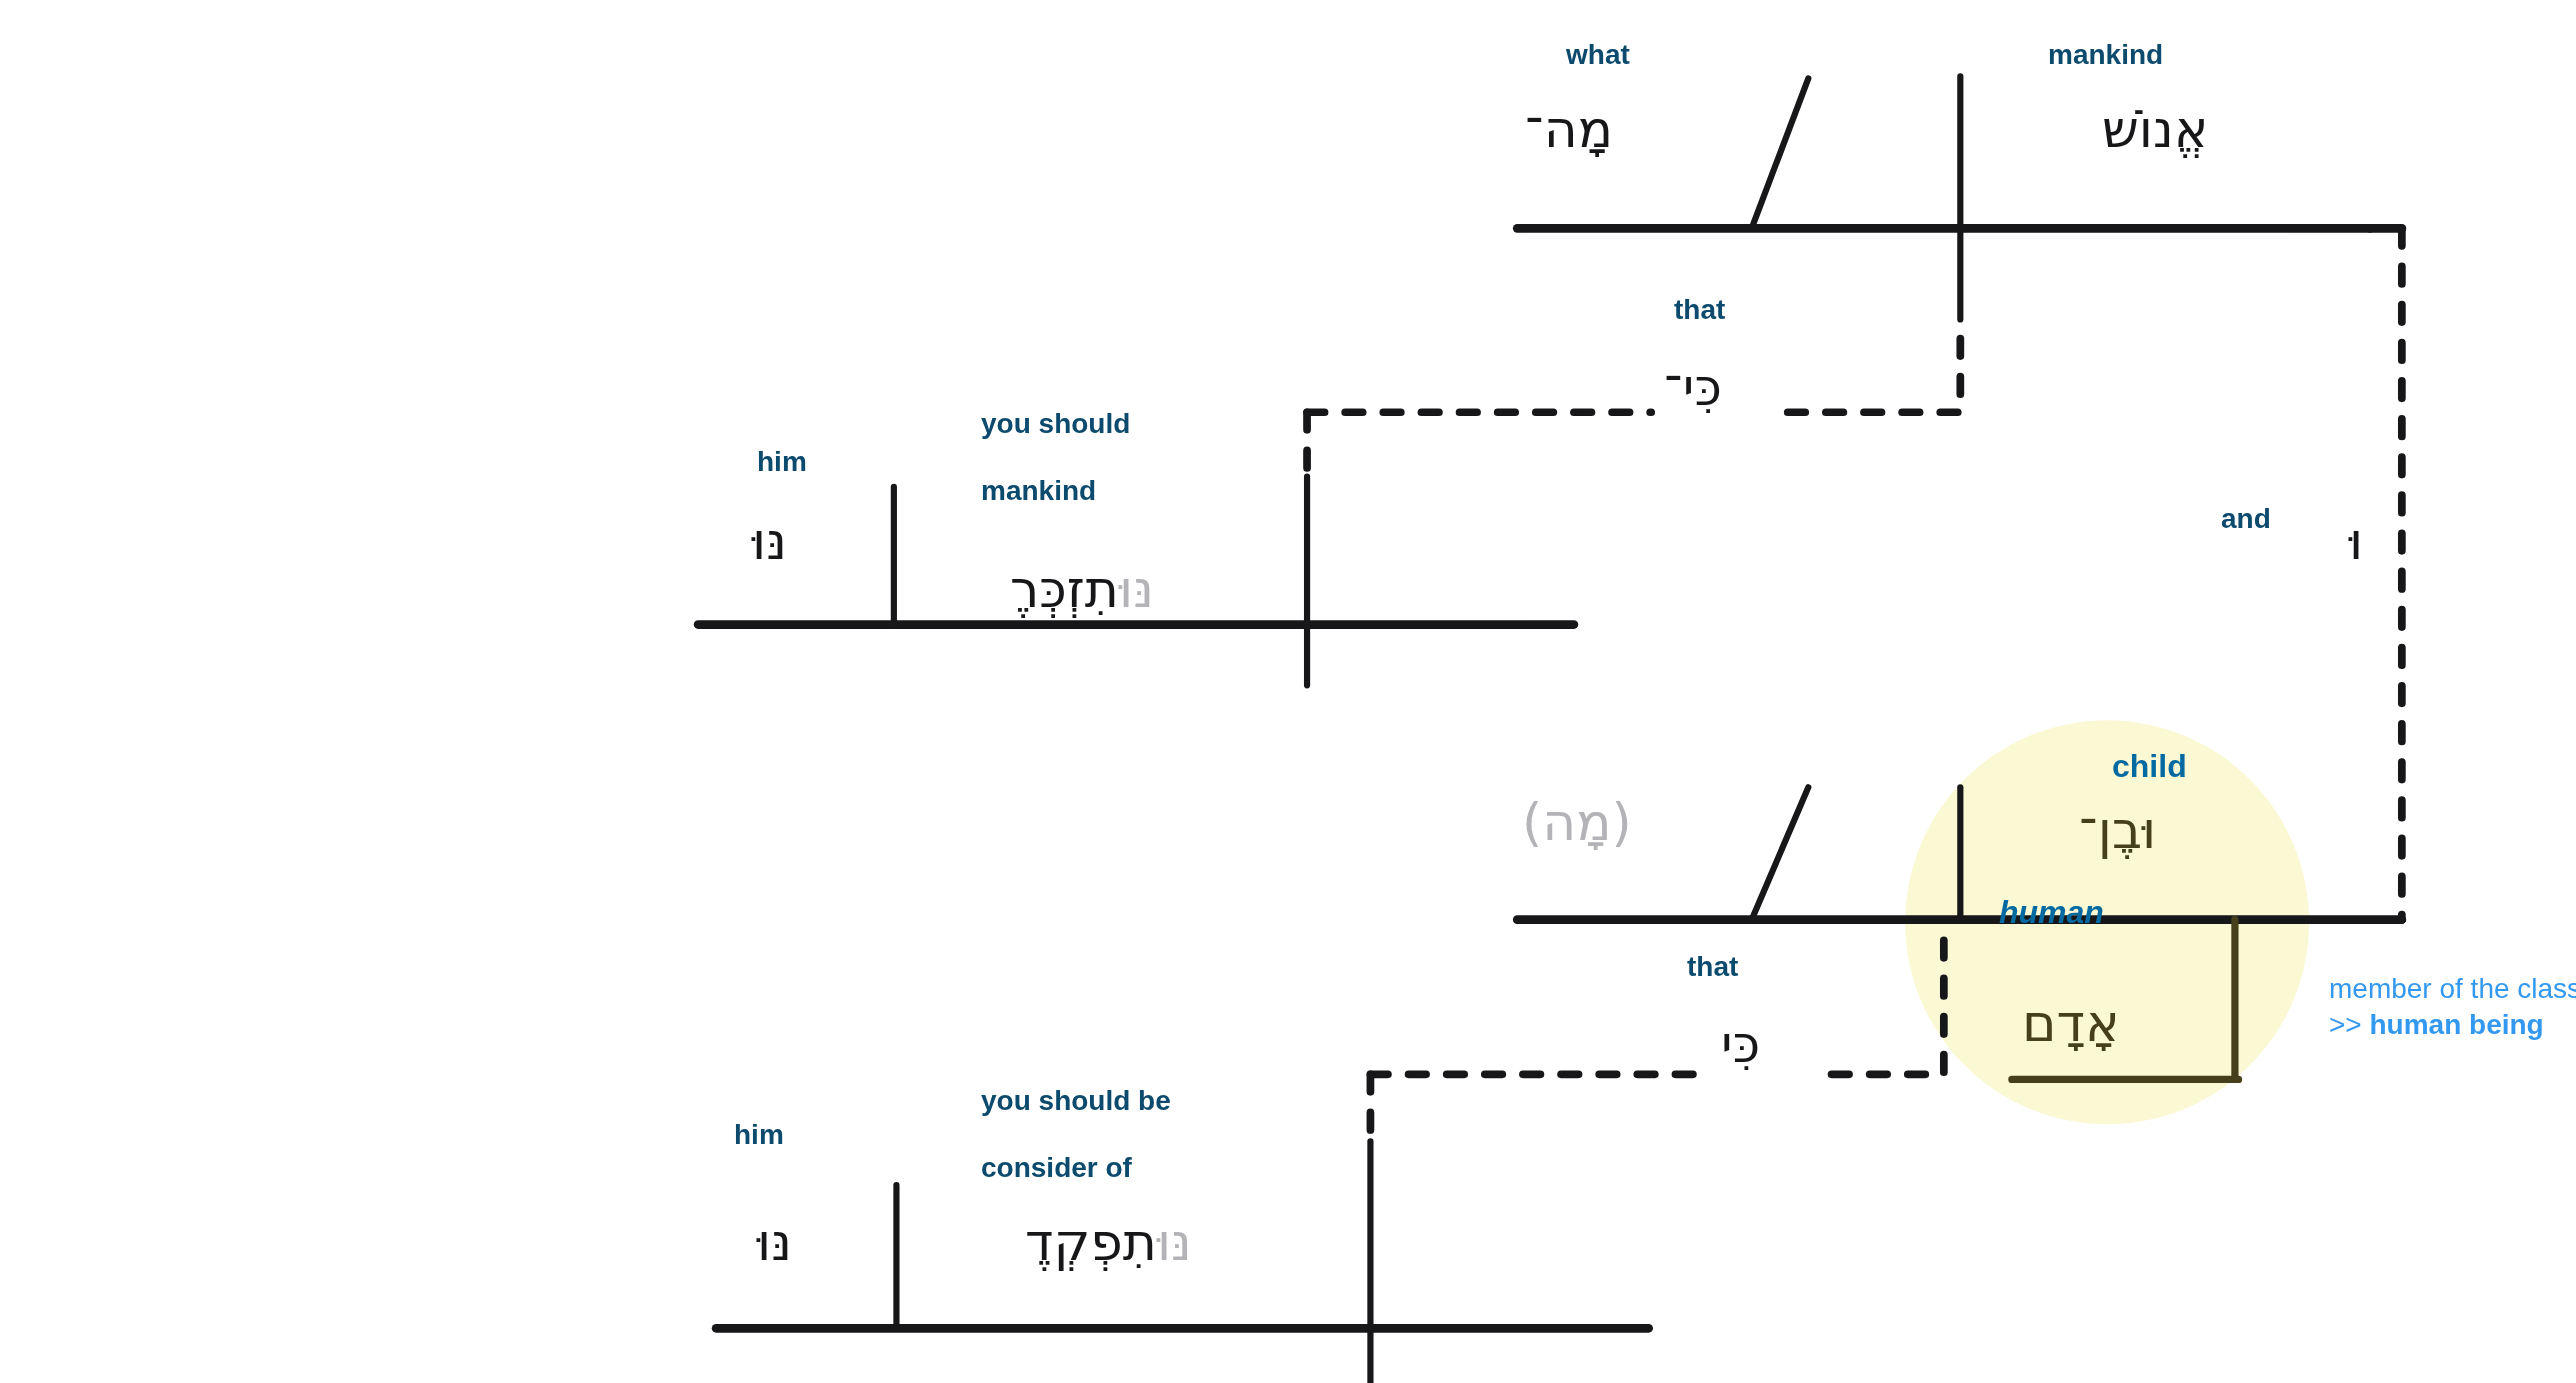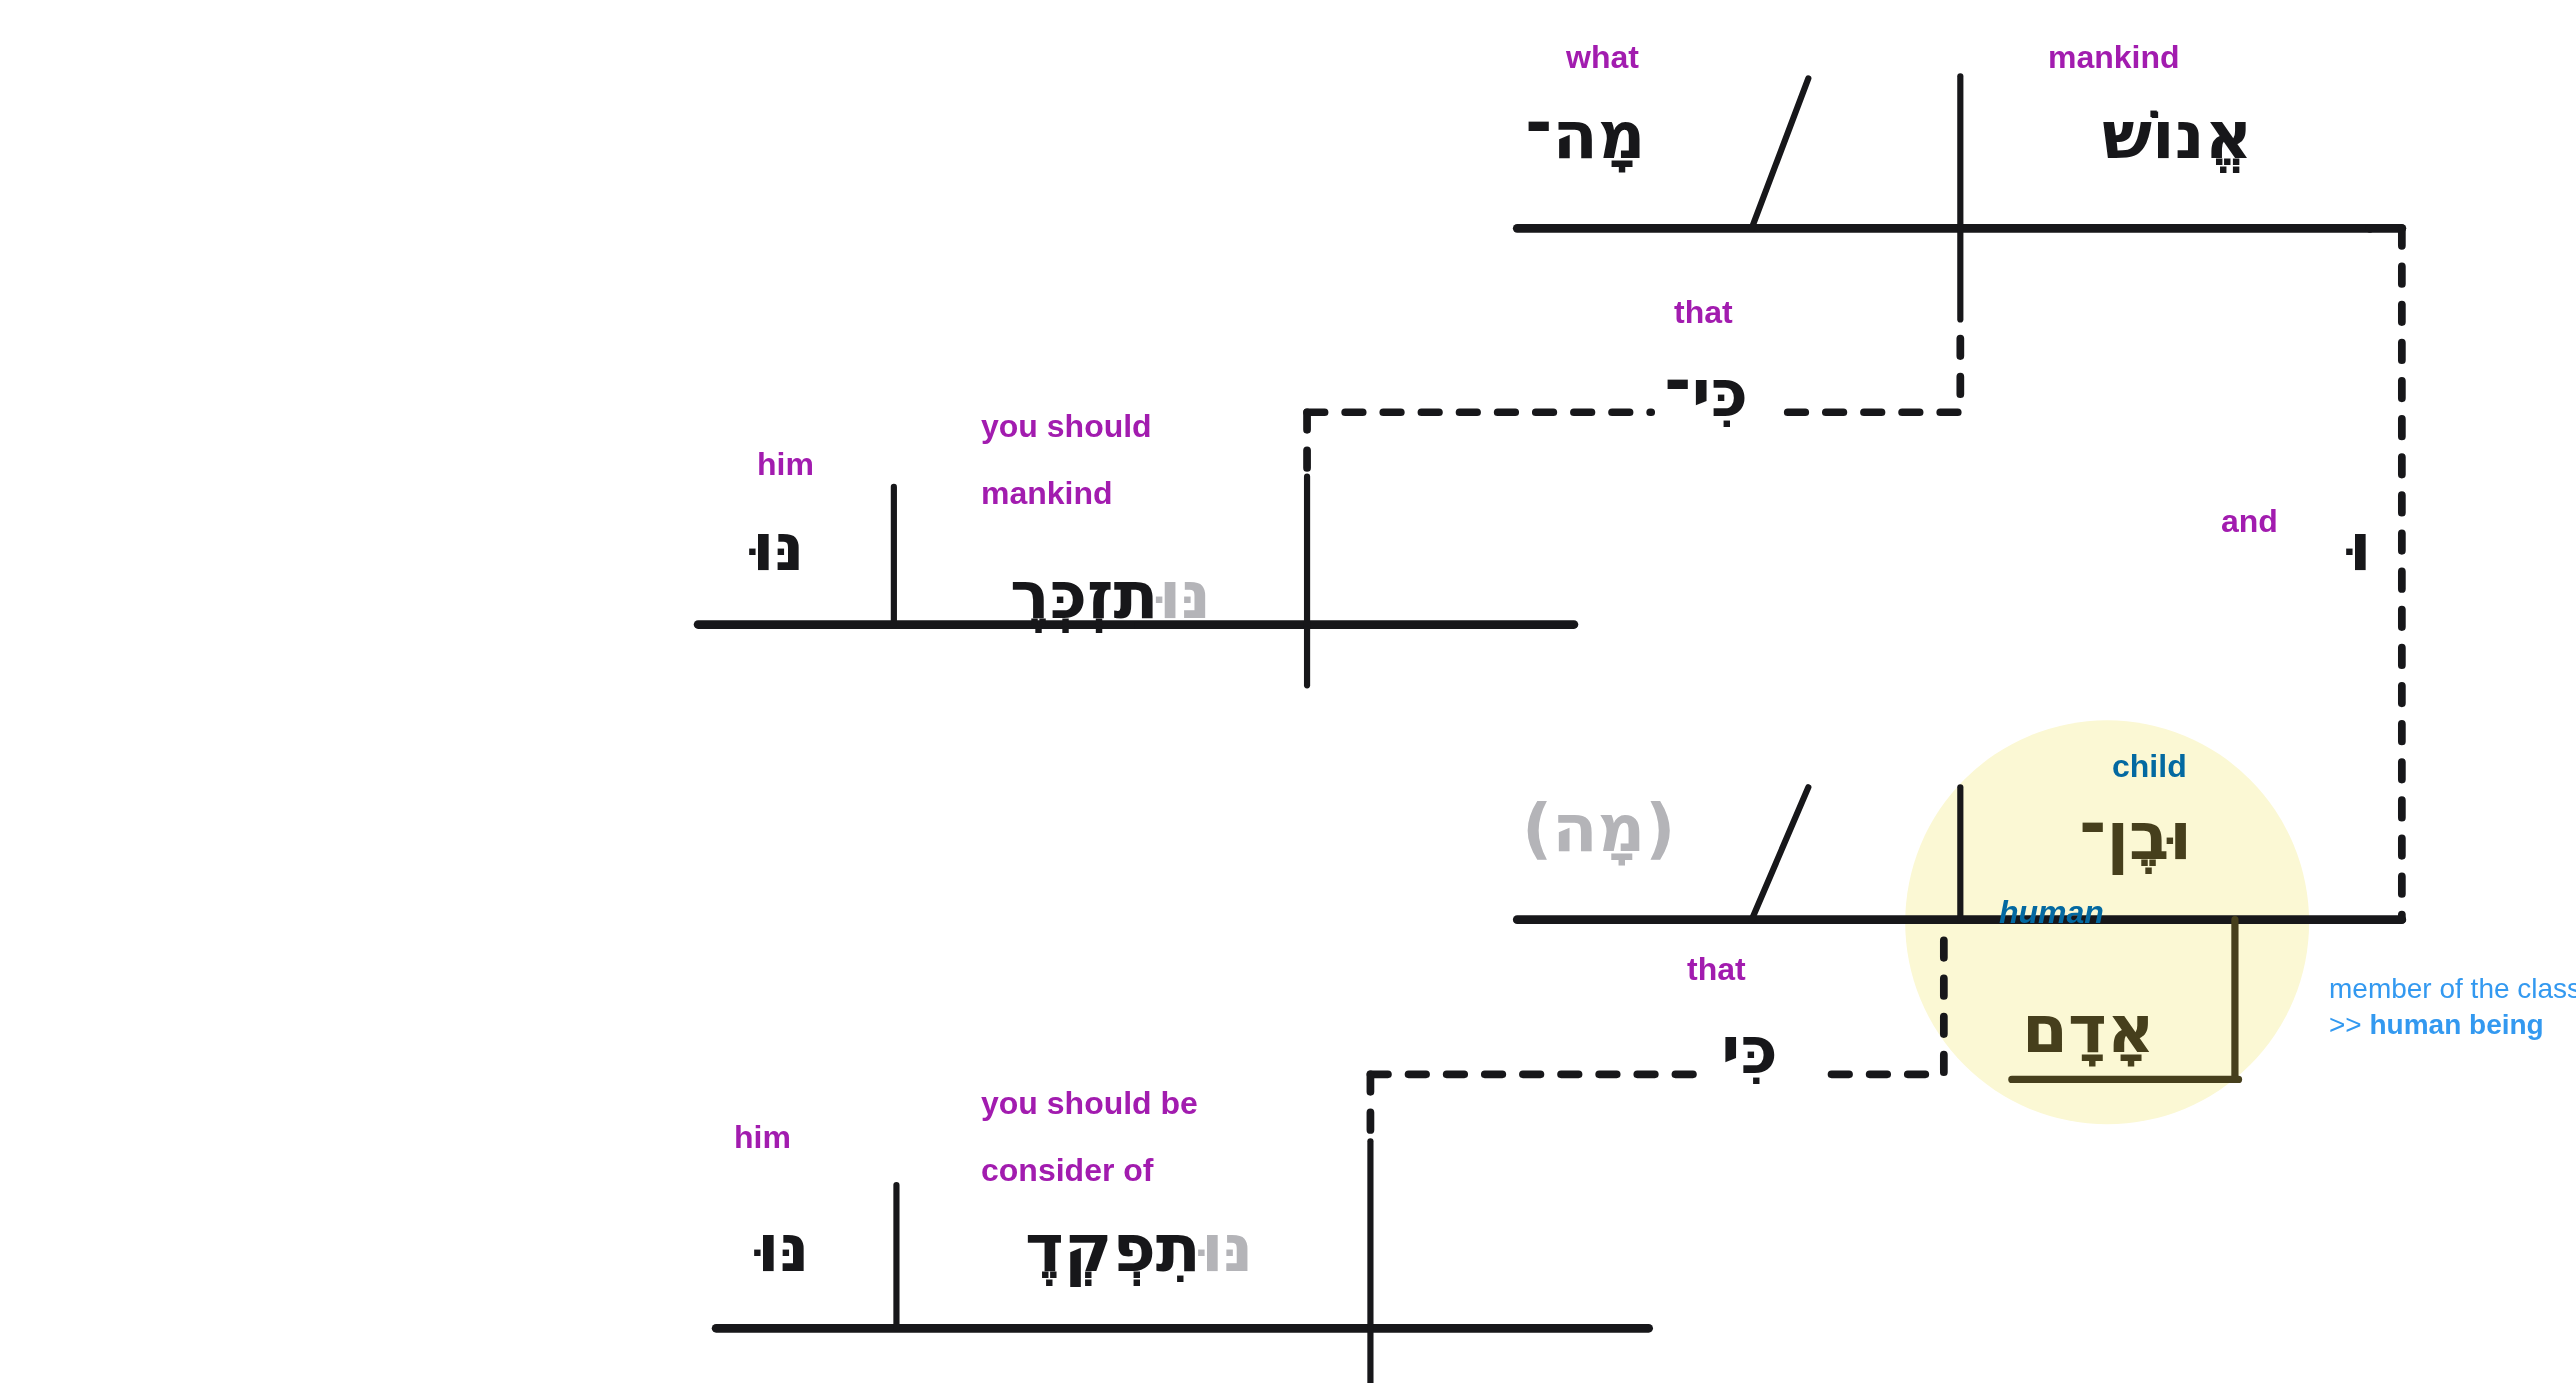--- a/index.html
+++ b/index.html
@@ -11,33 +11,32 @@
   #stage{position:relative;width:3068px;height:1384px;background:#fff;}
   #diagram{position:absolute;inset:0;width:3068px;height:1384px;}
 
   
   .lbl{
     position:absolute;
     white-space:nowrap;
     line-height:1;
     font-weight:700;
   }
-  .gloss      { color:#a21caf; font-size:32px; }
+  .gloss      { color:#0c4a6e; font-size:28px; }
   .gloss-gray { color:#0369a1; font-size:32px; font-weight:700; }
 
   .heb{
     position:absolute;
     white-space:nowrap;
     line-height:1;
     font-family:"DejaVu Sans","Liberation Serif",serif;
-    font-size:66px;
+    font-size:52px;
     color:#17171a;
     direction:rtl;
     unicode-bidi:bidi-override;
-    font-weight:bold;
   }
   .heb-gray  { color:#b4b4b8; }
   .heb-olive { color:#463f1c; }
 
   .note{
     position:absolute;
     color:#3399f0;
     font-size:28px;
     line-height:1.28;
     white-space:nowrap;

